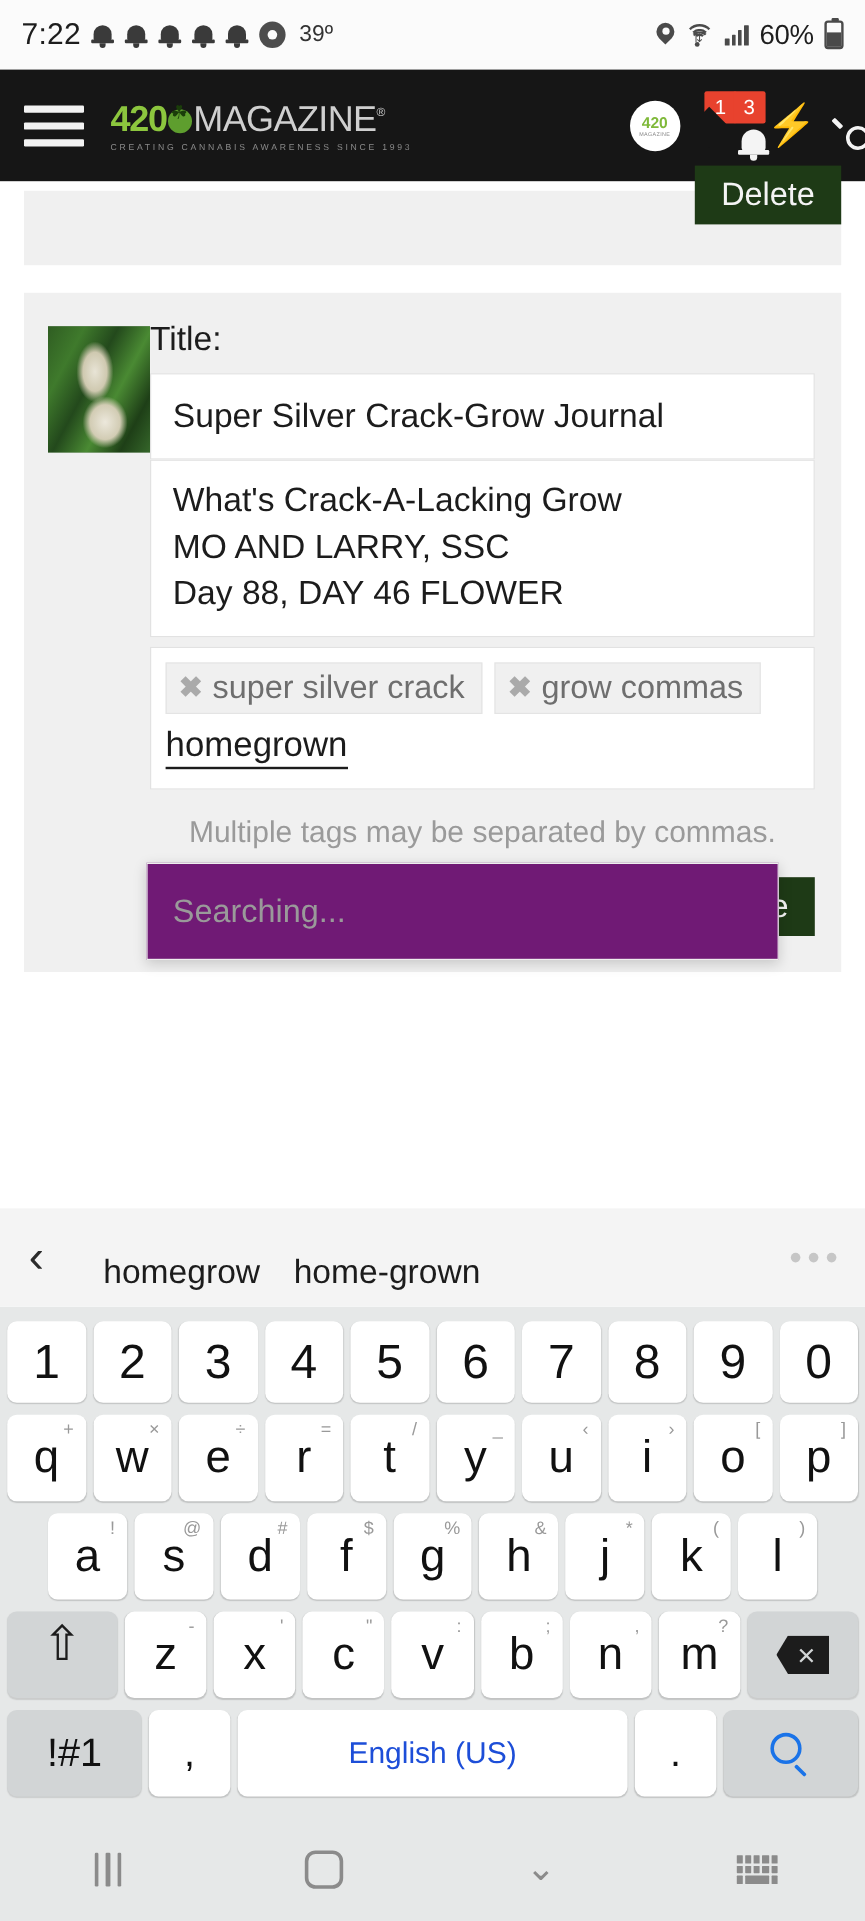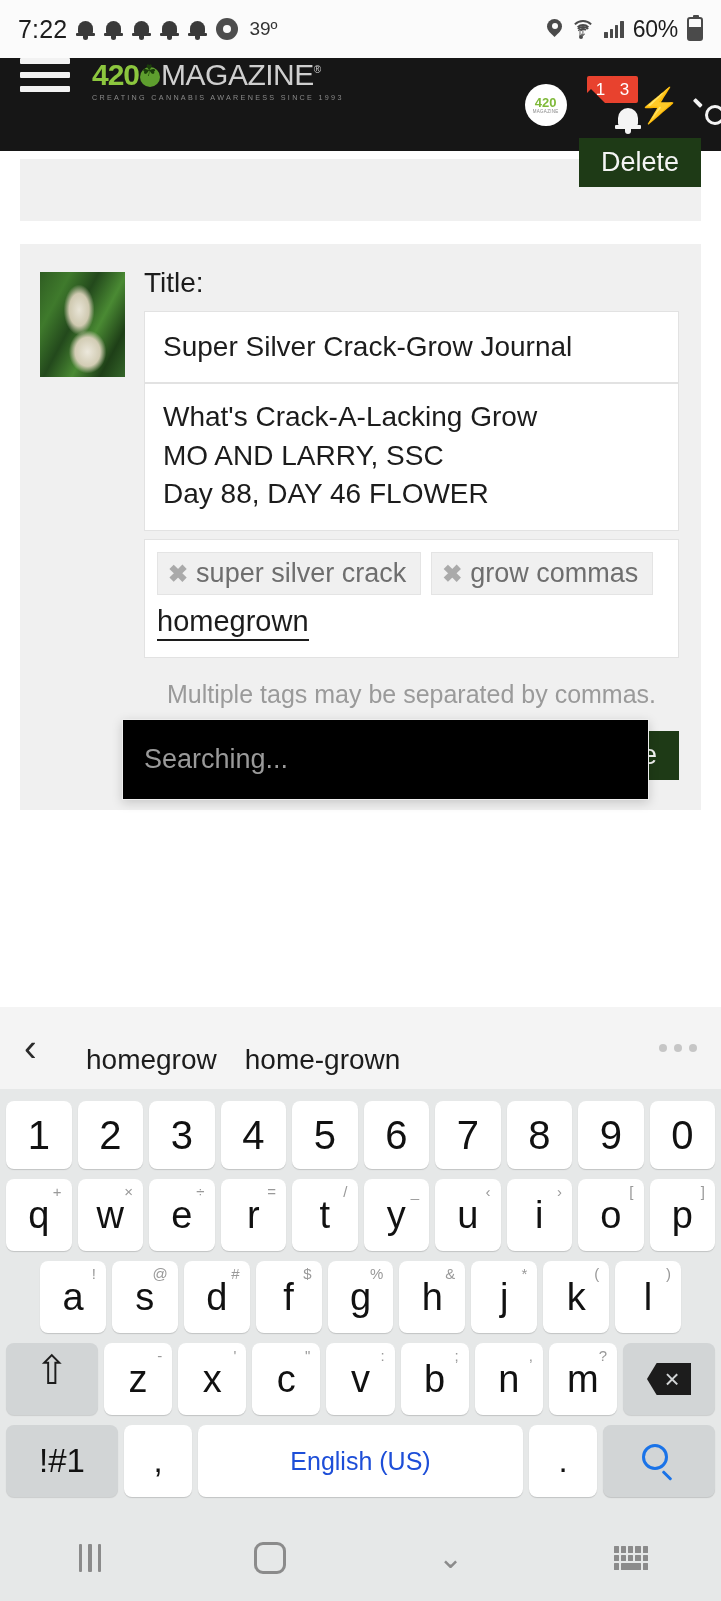--- a/index.html
+++ b/index.html
@@ -65,21 +65,21 @@
   .sb-batt-txt { font-size:23px; color:#1d1d1d; letter-spacing:-.3px; }
   .batt-icon { width:16px; height:24px; border:2px solid #4a4a4a; border-radius:3px;
     position:relative; box-sizing:border-box; }
   .batt-icon::before { content:""; position:absolute; top:-4px; left:4px; width:6px; height:3px;
     background:#4a4a4a; border-radius:1px 1px 0 0; }
   .batt-icon i { position:absolute; bottom:0; left:0; right:0; height:60%; background:#4a4a4a; }
 
   
   .appheader {
     height: 93px; background:#161616;
-    display:flex; padding: 0 16px 0 20px;
+    display:flex; align-items:center; padding: 0 16px 0 20px;
     box-sizing:border-box; position:relative;
   }
   .hamburger { width:50px; display:flex; flex-direction:column; gap:8px; cursor:pointer; }
   .hamburger i { display:block; height:6px; background:#f2f2f2; border-radius:1px; }
   .logo { margin-left:22px; display:flex; flex-direction:column; }
   .logo-main { display:flex; align-items:baseline; }
   .logo-420 { font-size:30px; font-weight:bold; color:#8cc63e; letter-spacing:-1px;
               font-family:"Liberation Sans", sans-serif; }
   .logo-leaf { width:20px; height:20px; border-radius:50%; background:#5e9e2e;
                display:inline-block; margin:0 1px; position:relative; top:2px; }
@@ -132,37 +132,37 @@
   }
   .row-title { display:flex; gap:0; }
   .thumb {
     width:85px; height:105px; flex:0 0 85px; margin-top:5px;
     background-image:
       radial-gradient(ellipse 22px 36px at 46% 36%, #e8e4d6 0%, #cfc9b0 45%, rgba(200,195,170,0) 70%),
       radial-gradient(ellipse 26px 30px at 56% 76%, #ece8dc 0%, #d2ccb4 48%, rgba(200,195,170,0) 72%),
       linear-gradient(118deg, #2f5d22 0%, #3f7a2c 22%, #23491c 42%, #4a8a33 62%, #1e3f17 82%, #35662a 100%);
     background-color:#2d5a22;
   }
-  .fields { flex:1; margin-left:19px; }
+  .fields { flex:1; }
   .field-label { font-size:28px; color:#1c1c1c; margin-bottom:12px; }
   .input-box {
     background:#ffffff; border:1px solid #e2e2e2; box-sizing:border-box;
     padding: 16px 18px; font-size:28px; color:#1c1c1c;
   }
   .input-title { height:72px; display:flex; align-items:center; padding:0 18px; }
   .label-desc { margin-top:25px; }
   .textarea-box {
     min-height:148px; line-height:1.38; padding:14px 18px 10px 18px;
     white-space:pre-line;
   }
 
   
   .search-dropdown {
     position:absolute; left:122px; right:72px; top:560px;
-    background:#000000; border:1px solid #eeeeee;
+    background:#701a75; border:1px solid #eeeeee;
     box-shadow: 0 3px 10px rgba(0,0,0,.17);
     height:81px; display:flex; align-items:center; padding-left:21px;
     box-sizing:border-box; z-index:5;
     font-size:27px; color:#9a9a9a;
   }
 
   
   .tagbox {
     margin-top:8px; background:#ffffff; border:1px solid #e2e2e2;
     padding: 12px 14px 16px 12px; box-sizing:border-box;

